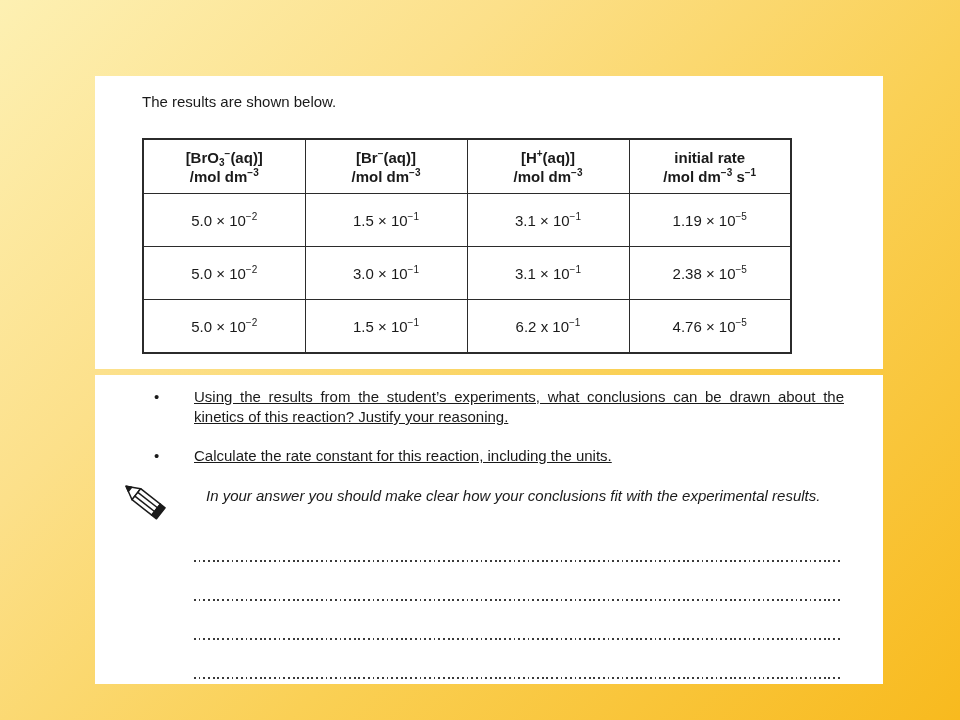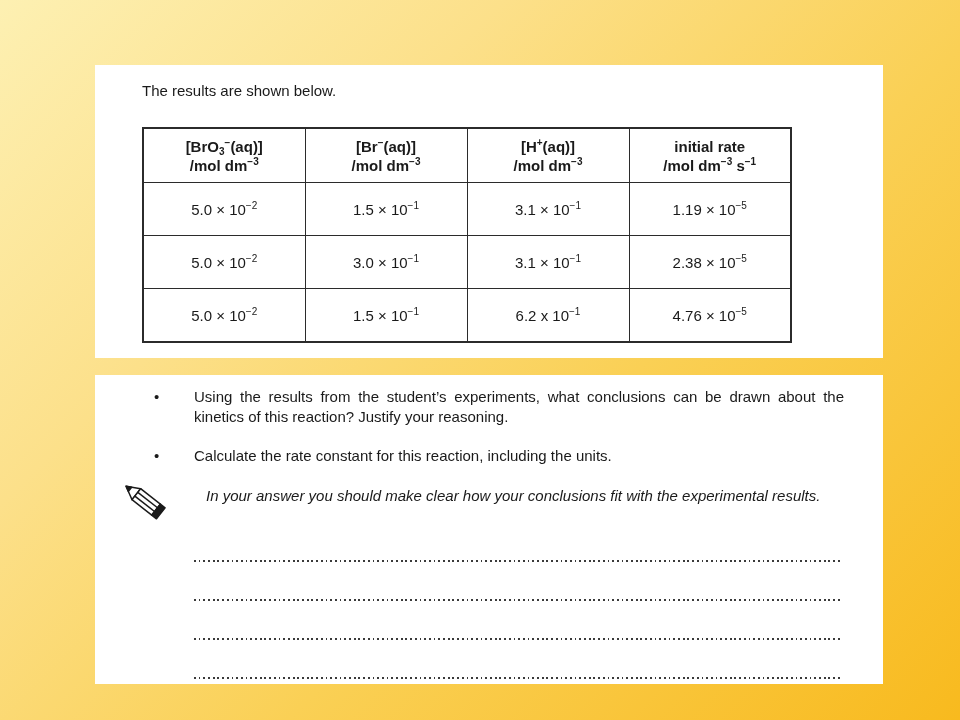--- a/index.html
+++ b/index.html
@@ -9,21 +9,21 @@
     overflow:hidden;
     background:linear-gradient(135deg,#fdf0b2 0%,#fce08a 30%,#fad055 60%,#f8ba1e 100%);
     font-family:"Liberation Sans",sans-serif;
     color:#1a1a1a;
   }
   .panel{
     position:absolute;
     left:95px;width:788px;
     background:#ffffff;
   }
-  .results-panel{top:65px;height:293px;}
+  .results-panel{top:76px;height:293px;}
   .question-panel{top:375px;height:309px;}
 
   .intro-text{
     position:absolute;left:47px;top:16px;
     font-size:15px;line-height:19px;margin:0;
   }
   table.results-table{
     position:absolute;left:47px;top:62px;
     width:650px;
     border-collapse:collapse;
@@ -45,21 +45,21 @@
 
   .bullet-row{
     position:absolute;left:59px;width:690px;
     display:flex;align-items:flex-start;
   }
   .bullet-row.first{top:12px;}
   .bullet-row.second{top:71px;}
   .bullet-marker{flex:none;width:40px;font-size:15px;line-height:20px;}
   .bullet-text{
     flex:1;font-size:15px;line-height:20px;
-    text-align:justify;margin:0;
+    text-align:justify;margin:0;text-decoration:underline;
   }
   .note-row{position:absolute;left:0;top:0;width:100%;}
   .pencil-icon{position:absolute;left:25px;top:101px;}
   .note-text{
     position:absolute;left:111px;top:110px;width:648px;
     font-size:15px;line-height:21px;
     font-style:italic;text-align:justify;margin:0;
   }
   .answer-lines{position:absolute;left:99px;top:185px;width:647px;}
   .answer-line{

